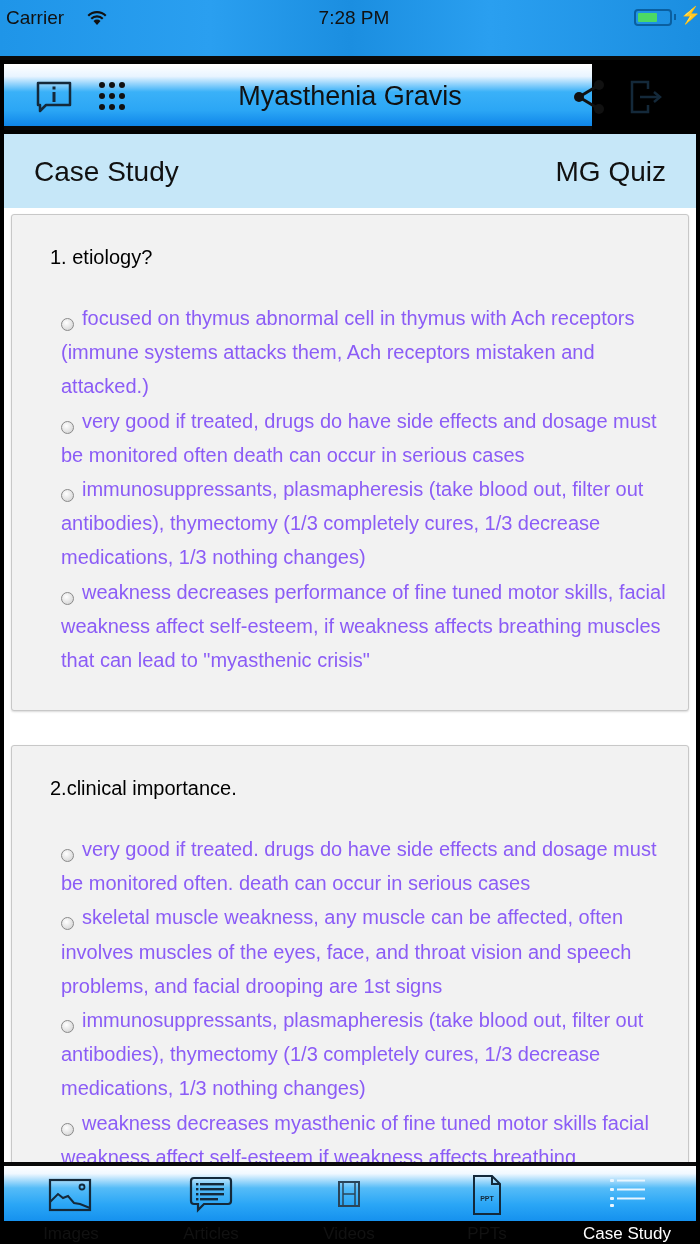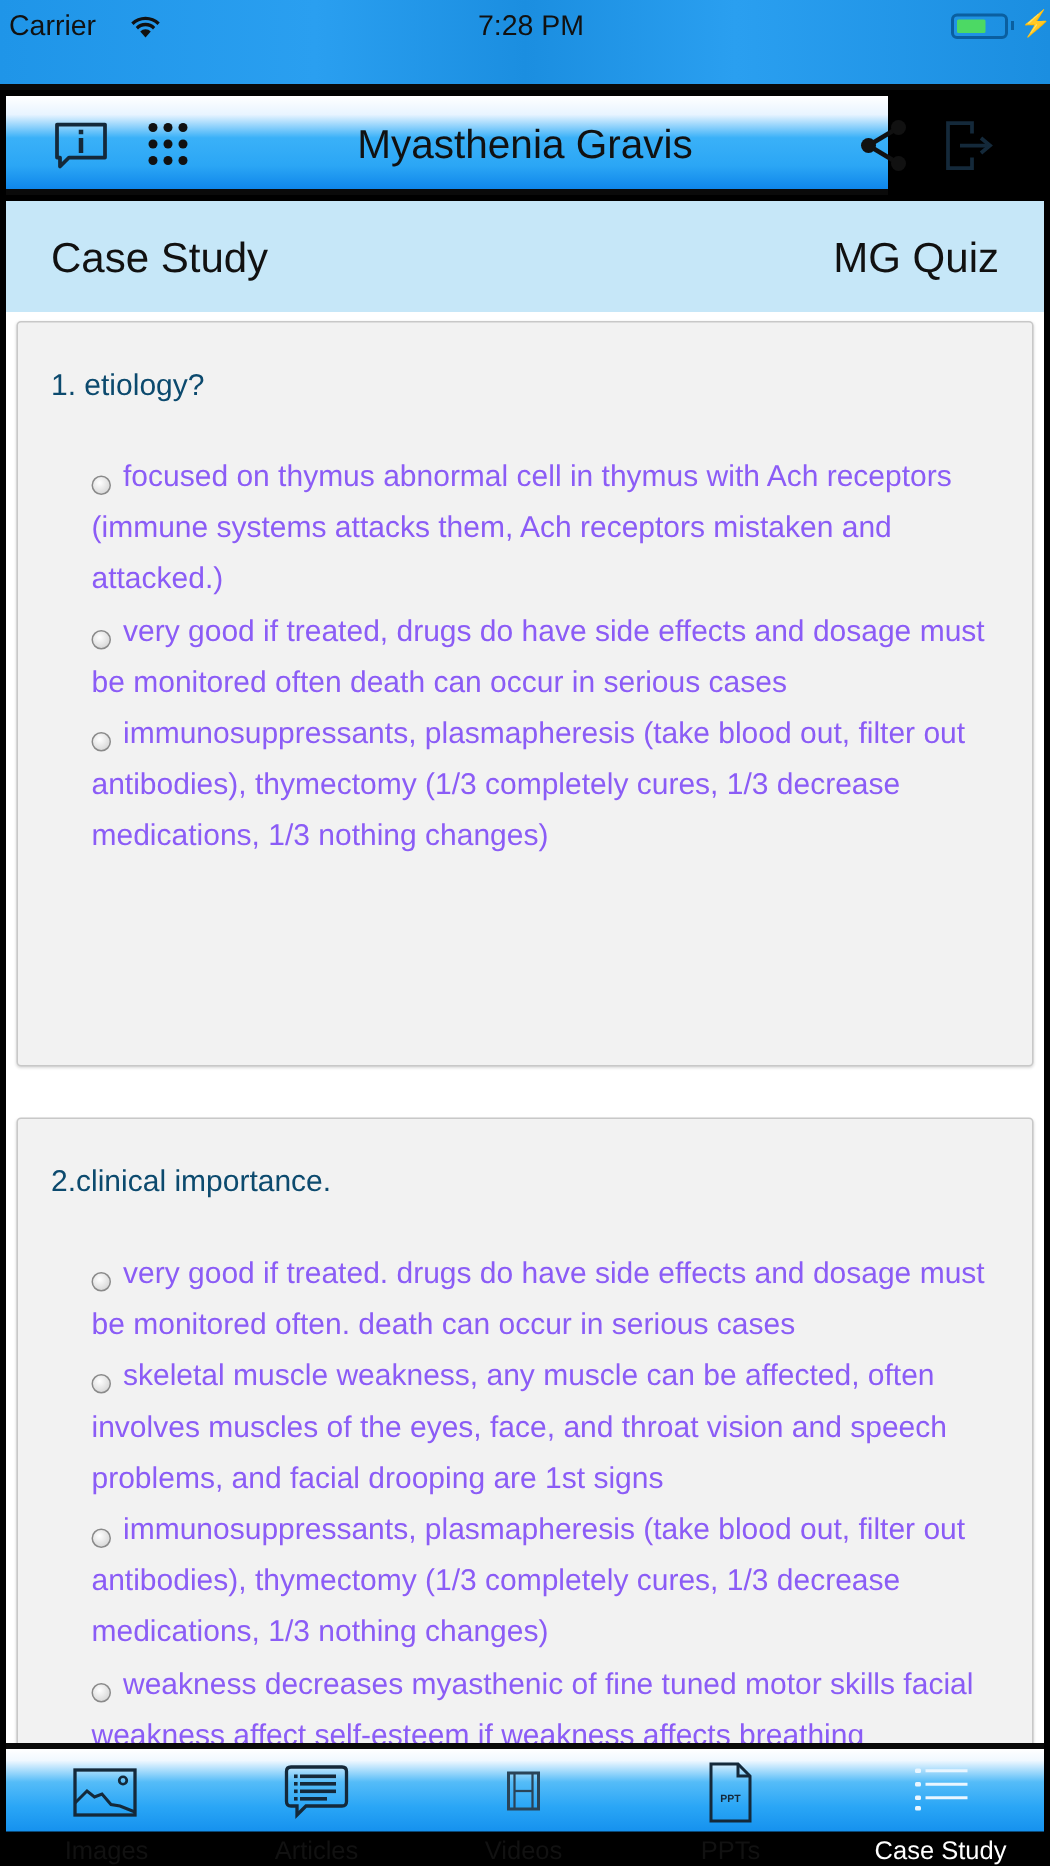--- a/index.html
+++ b/index.html
@@ -36,21 +36,21 @@
 
     .content {
       position: absolute; left: 4px; top: 208px; width: 692px; height: 954px;
       background: #ffffff; overflow: hidden;
     }
     .card {
       position: absolute; left: 7px; width: 678px;
       background: #f2f2f2; border: 1px solid #c8c8c8; border-radius: 3px;
       box-shadow: 0 1px 2px rgba(0,0,0,0.15);
     }
-    .card .question { position: absolute; left: 22px; font-size: 20px; color: #0c4a6e; }
+    .card .question { position: absolute; left: 38px; font-size: 20px; color: #000000; }
     .card .options { position: absolute; left: 49px; width: 620px; font-size: 20px; line-height: 34.2px; color: #8b5cf6; }
     .option { display: block; }
     .radio {
       display: inline-block; width: 13px; height: 13px; border-radius: 50%;
       border: 1px solid #8a8a8a; background: radial-gradient(circle at 40% 35%, #ffffff 0%, #dcdcdc 70%, #bcbcbc 100%);
       vertical-align: -6px; margin-right: 8px;
     }
 
     .tab-bar {
       position: absolute; left: 4px; top: 1162px; width: 692px; height: 59px;
@@ -119,20 +119,21 @@
   <span class="right">MG Quiz</span>
 </div>
 
 <div class="content">
   <div class="card" style="top:6px; height:497px;">
     <div class="question" style="top:31px;">1. etiology?</div>
     <div class="options" style="top:86px;">
       <label class="option"><span class="radio"></span><span>focused on thymus abnormal cell in thymus with Ach receptors (immune systems attacks them, Ach receptors mistaken and attacked.)</span></label>
       <label class="option"><span class="radio"></span><span>very good if treated, drugs do have side effects and dosage must be monitored often death can occur in serious cases</span></label>
       <label class="option"><span class="radio"></span><span>immunosuppressants, plasmapheresis (take blood out, filter out antibodies), thymectomy (1/3 completely cures, 1/3 decrease medications, 1/3 nothing changes)</span></label>
+      <label class="option"><span class="radio"></span><span>weakness decreases performance of fine tuned motor skills, facial weakness affect self-esteem, if weakness affects breathing muscles that can lead to "myasthenic crisis"</span></label>
     </div>
   </div>
 
   <div class="card" style="top:537px; height:520px;">
     <div class="question" style="top:31px;">2.clinical importance.</div>
     <div class="options" style="top:86px;">
       <label class="option"><span class="radio"></span><span>very good if treated. drugs do have side effects and dosage must be monitored often. death can occur in serious cases</span></label>
       <label class="option"><span class="radio"></span><span>skeletal muscle weakness, any muscle can be affected, often involves muscles of the eyes, face, and throat vision and speech problems, and facial drooping are 1st signs</span></label>
       <label class="option"><span class="radio"></span><span>immunosuppressants, plasmapheresis (take blood out, filter out antibodies), thymectomy (1/3 completely cures, 1/3 decrease medications, 1/3 nothing changes)</span></label>
       <label class="option"><span class="radio"></span><span>weakness decreases myasthenic of fine tuned motor skills facial weakness affect self-esteem if weakness affects breathing</span></label>

